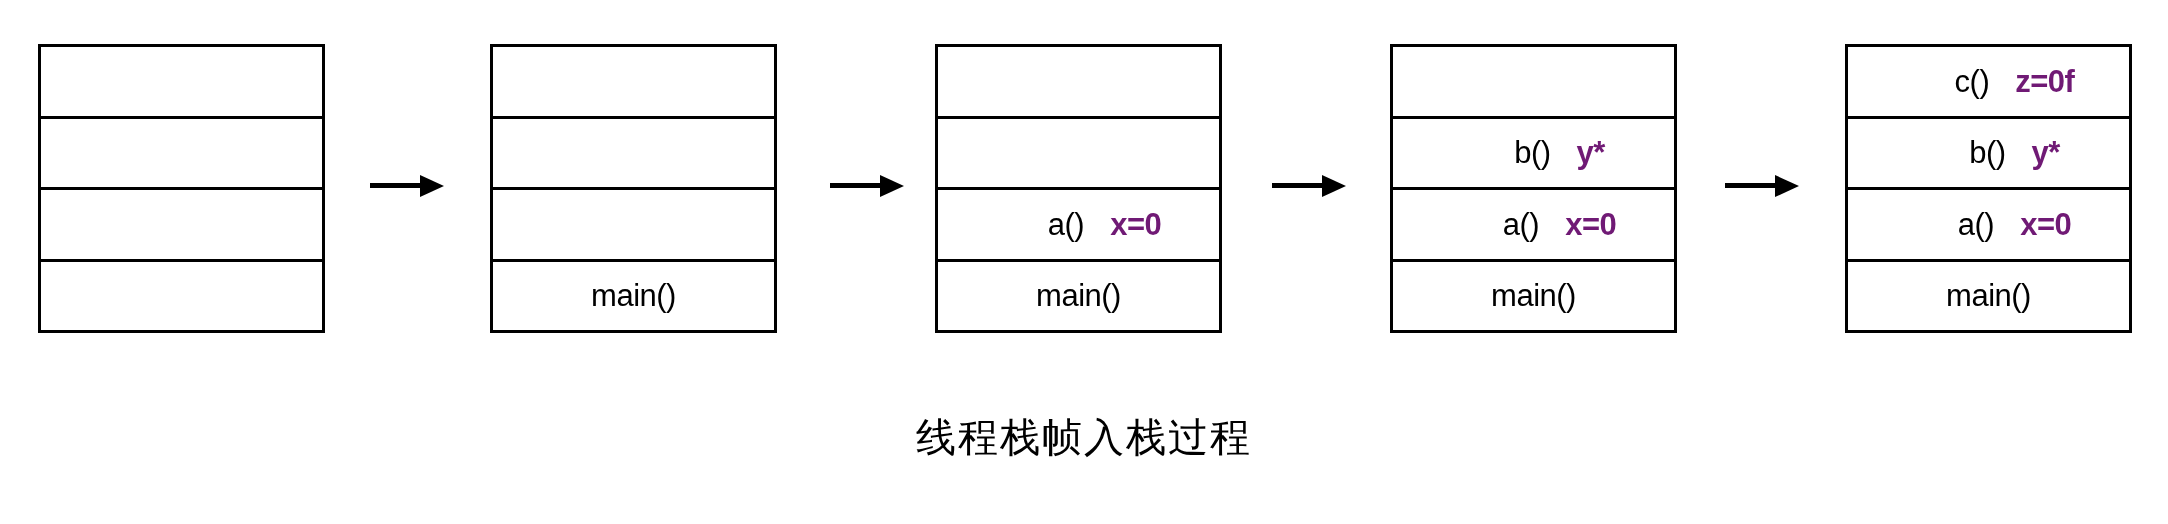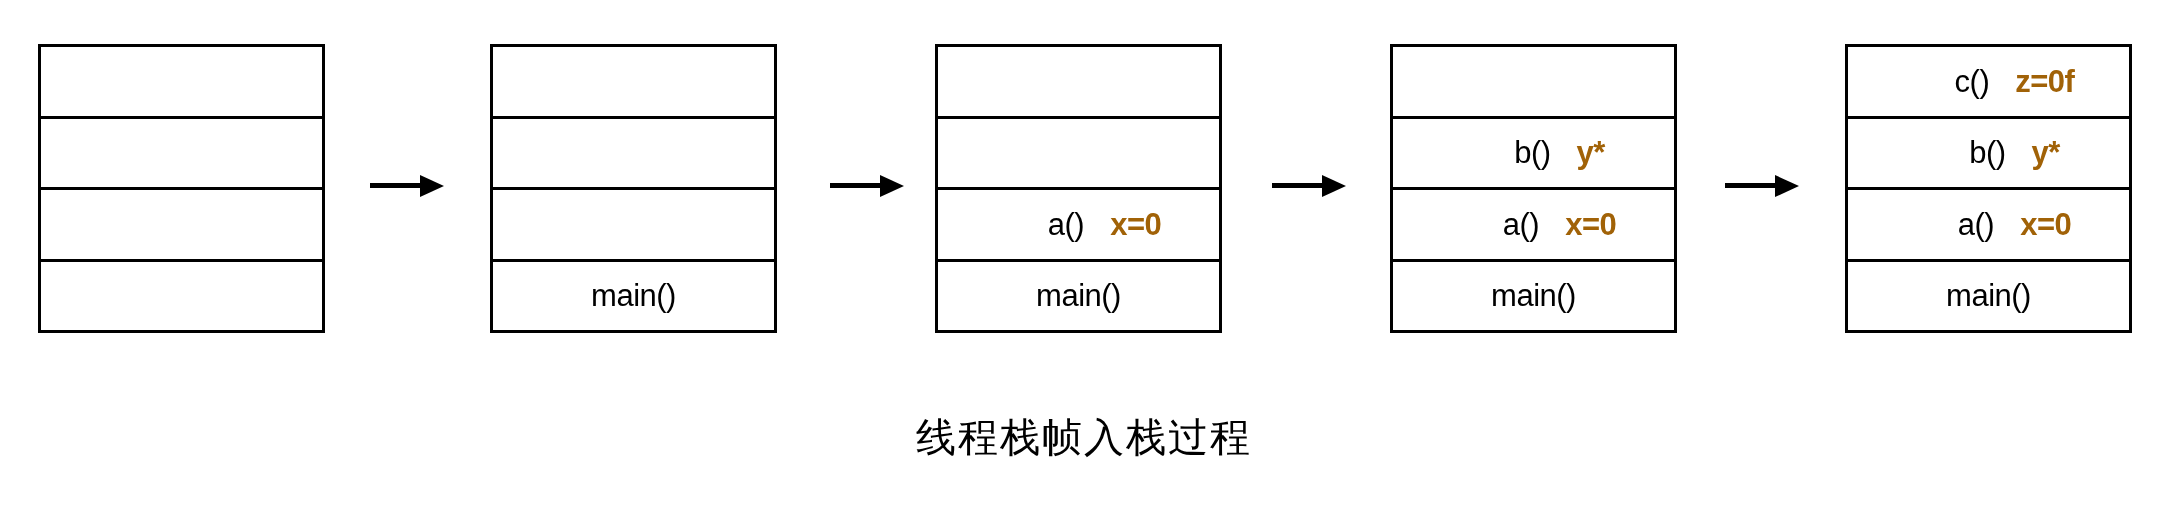--- a/index.html
+++ b/index.html
@@ -59,21 +59,21 @@
   .frame.has-var .frame-content {
     transform: translateX(26px);
   }
   .fn-name {
     color: #000000;
     font-size: 31px;
     line-height: 1;
     letter-spacing: -0.5px;
   }
   .var-name {
-    color: #a16207;
+    color: #701a75;
     font-size: 31px;
     font-weight: 700;
     line-height: 1;
     letter-spacing: -0.5px;
   }
 
   
   .arrow {
     position: absolute;
     top: 175px;

